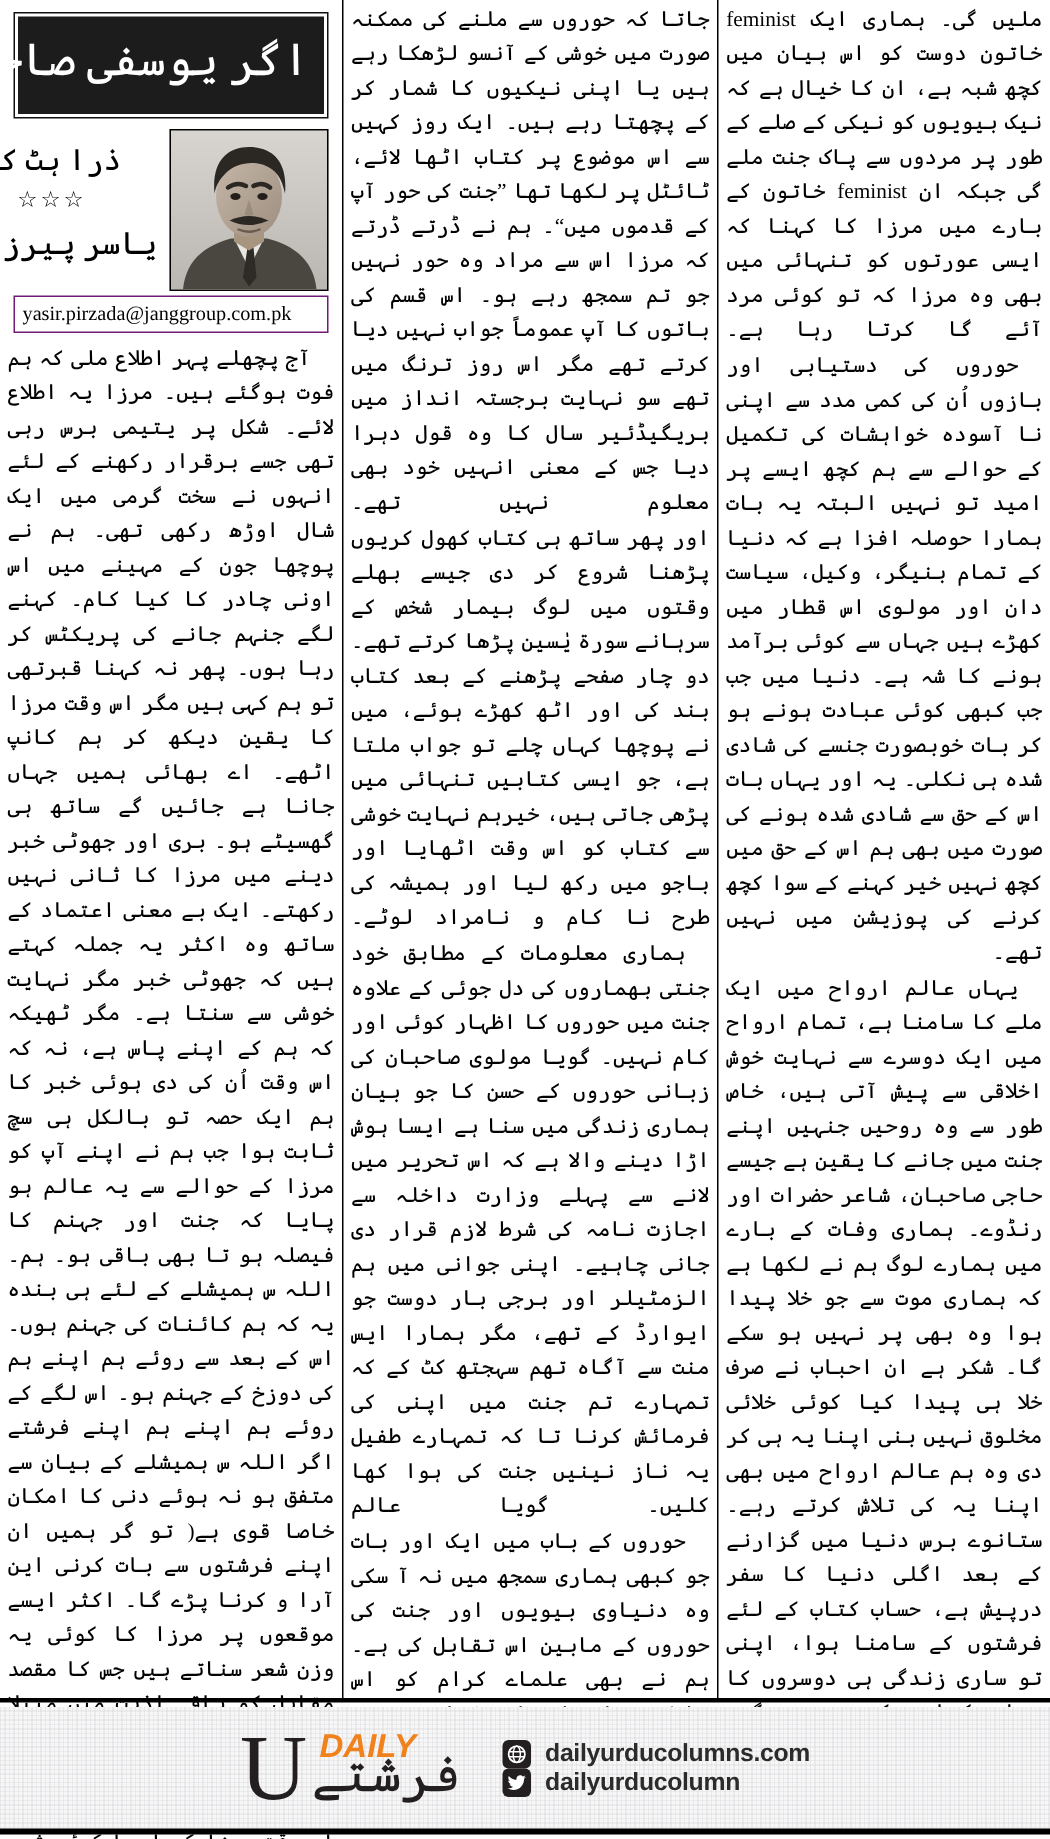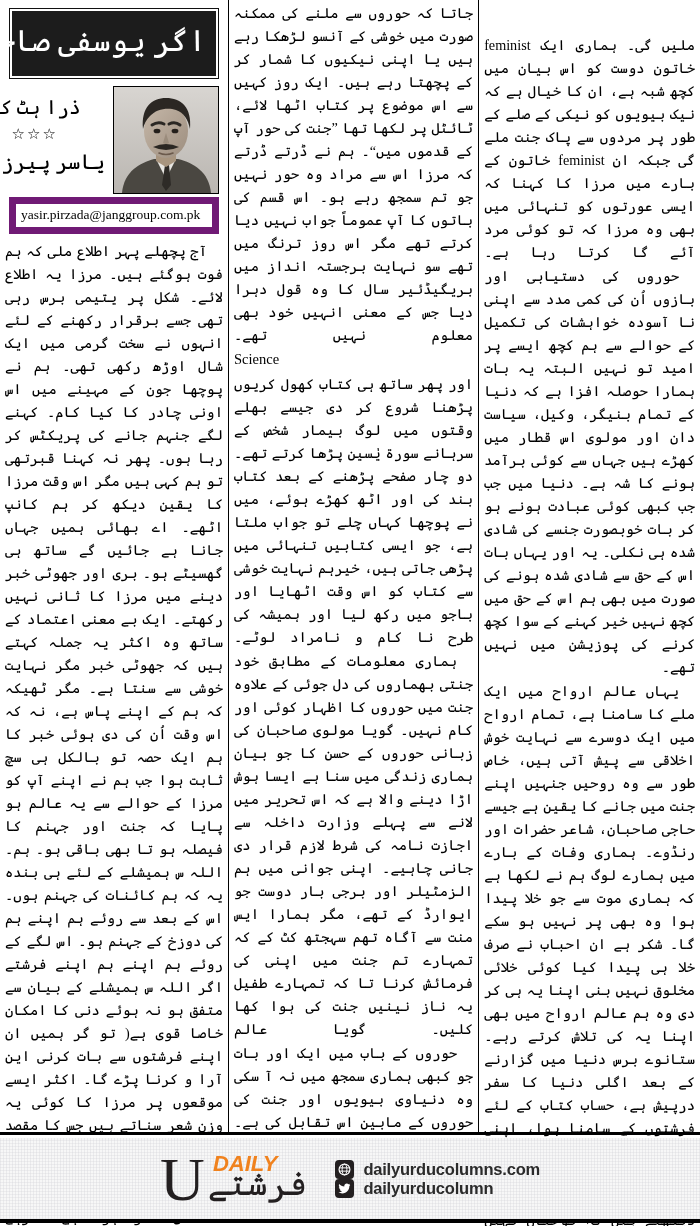--- a/index.html
+++ b/index.html
@@ -43,21 +43,21 @@
     align-items: stretch;
   }
 
   .col {
     position: relative;
     box-sizing: border-box;
     padding: 2px 5px 4px 5px;
   }
   .col-right { width: 228px; }
   .col-mid   { width: 266px; border-right: 1.5px solid #000; border-left: 1.5px solid #000; }
-  .col-left  { width: 234px; margin-top: 32px; }
+  .col-left  { width: 234px; }
 
   
   .headline-wrap {
     margin: 6px 4px 7px 4px;
     border: 1px solid #111;
     padding: 2px;
     background: #fff;
   }
   .headline {
     background: #1c1c1c;
@@ -111,21 +111,21 @@
     color: #000;
   }
   .author-name {
     font-size: 21px;
     line-height: 1.5;
     white-space: nowrap;
   }
 
   .email-box {
     margin: 1px 4px 6px 4px;
-    border: 7px solid #701a75;
+    border: 1px solid #701a75;
     padding: 3px 5px 4px 5px;
     direction: ltr;
     text-align: left;
     font-family: "Liberation Serif", "DejaVu Serif", serif;
     font-size: 13.5px;
     line-height: 1.2;
     white-space: nowrap;
     overflow: hidden;
   }
 
@@ -329,21 +329,20 @@
 
         <div class="body-text">
           <p class="indent">آج پچھلے پہر اطلاع ملی کہ ہم فوت ہوگئے ہیں۔ مرزا یہ اطلاع لائے۔ شکل پر یتیمی برس رہی تھی جسے برقرار رکھنے کے لئے انہوں نے سخت گرمی میں ایک شال اوڑھ رکھی تھی۔ ہم نے پوچھا جون کے مہینے میں اس اونی چادر کا کیا کام۔ کہنے لگے جنہم جانے کی پریکٹس کر رہا ہوں۔ پھر نہ کہنا قبرتھی تو ہم کہی ہیں مگر اس وقت مرزا کا یقین دیکھ کر ہم کانپ اٹھے۔ اے بھائی ہمیں جہاں جانا ہے جائیں گے ساتھ ہی گھسیٹے ہو۔ بری اور جھوٹی خبر دینے میں مرزا کا ثانی نہیں رکھتے۔ ایک بے معنی اعتماد کے ساتھ وہ اکثر یہ جملہ کہتے ہیں کہ جھوٹی خبر مگر نہایت خوشی سے سنتا ہے۔ مگر ٹھیکہ کہ ہم کے اپنے پاس ہے، نہ کہ اس وقت اُن کی دی ہوئی خبر کا ہم ایک حصہ تو بالکل ہی سچ ثابت ہوا جب ہم نے اپنے آپ کو مرزا کے حوالے سے یہ عالم ہو پایا کہ جنت اور جہنم کا فیصلہ ہو تا بھی باقی ہو۔ ہم۔ اللہ س ہمیشلے کے لئے ہی بندہ یہ کہ ہم کائنات کی جہنم ہوں۔ اس کے بعد سے روئے ہم اپنے ہم کی دوزخ کے جہنم ہو۔ اس لگے کے روئے ہم اپنے ہم اپنے فرشتے اگر اللہ س ہمیشلے کے بیان سے متفق ہو نہ ہوئے دنی کا امکان خاصا قوی ہے( تو گر ہمیں ان اپنے فرشتوں سے بات کرنی این آرا و کرنا پڑے گا۔ اکثر ایسے موقعوں پر مرزا کا کوئی یہ وزن شعر سناتے ہیں جس کا مقصد مقابل کو باقی اذیت میں مبتلا کرنے کے علاوہ اپنے ادبی ذوق کی تسکین اور ہمارے صبر کا امتحان مقصود ہوتا ہے۔ شکرہے اس وقت مرزا کو ایسا کوئی شعر یاد نہیں رہا ور نہ اس کے عوض اُن کی تمام تیاریاں کاٹ لی جاتیں جن کی تعداد ایک ہاتھ کی انگلیوں پر گنی جا سکتی ہے۔</p>
 
         </div>
       </div>
 
       <div class="col col-mid">
         <div class="body-text">
           <p>جاتا کہ حوروں سے ملنے کی ممکنہ صورت میں خوشی کے آنسو لڑھکا رہے ہیں یا اپنی نیکیوں کا شمار کر کے پچھتا رہے ہیں۔ ایک روز کہیں سے اس موضوع پر کتاب اٹھا لائے، ٹائٹل پر لکھا تھا ”جنت کی حور آپ کے قدموں میں“۔ ہم نے ڈرتے ڈرتے کہ مرزا اس سے مراد وہ حور نہیں جو تم سمجھ رہے ہو۔ اس قسم کی باتوں کا آپ عموماً جواب نہیں دیا کرتے تھے مگر اس روز ترنگ میں تھے سو نہایت برجستہ انداز میں بریگیڈئیر سال کا وہ قول دہرا دیا جس کے معنی انہیں خود بھی معلوم نہیں تھے۔</p>
-          <p class="en-quote">Science</p>
           <p>اور پھر ساتھ ہی کتاب کھول کریوں پڑھنا شروع کر دی جیسے بھلے وقتوں میں لوگ بیمار شخص کے سرہانے سورۃ یٰسین پڑھا کرتے تھے۔ دو چار صفحے پڑھنے کے بعد کتاب بند کی اور اٹھ کھڑے ہوئے، میں نے پوچھا کہاں چلے تو جواب ملتا ہے، جو ایسی کتابیں تنہائی میں پڑھی جاتی ہیں، خیرہم نہایت خوشی سے کتاب کو اس وقت اٹھایا اور باجو میں رکھ لیا اور ہمیشہ کی طرح نا کام و نامراد لوٹے۔</p>
           <p class="indent">ہماری معلومات کے مطابق خود جنتی بھماروں کی دل جوئی کے علاوہ جنت میں حوروں کا اظہار کوئی اور کام نہیں۔ گویا مولوی صاحبان کی زبانی حوروں کے حسن کا جو بیان ہماری زندگی میں سنا ہے ایسا ہوش اڑا دینے والا ہے کہ اس تحریر میں لانے سے پہلے وزارت داخلہ سے اجازت نامہ کی شرط لازم قرار دی جانی چاہیے۔ اپنی جوانی میں ہم الزمٹیلر اور برجی بار دوست جو ایوارڈ کے تھے، مگر ہمارا ایس منت سے آگاہ تھم سہجتھ کٹ کے کہ تمہارے تم جنت میں اپنی کی فرمائش کرنا تا کہ تمہارے طفیل یہ ناز نینیں جنت کی ہوا کھا کلیں۔ گویا عالم</p>
           <p class="indent">حوروں کے باب میں ایک اور بات جو کبھی ہماری سمجھ میں نہ آ سکی وہ دنیاوی بیویوں اور جنت کی حوروں کے مابین اس تقابل کی ہے۔ ہم نے بھی علماے کرام کو اس نازک، حساس، اہم اور فسادی موضوع پر گفتگو کرتے سنا تو ہمیشہ یہی محسوس ہوا کہ یہ وہ واحد میدان ہے جہاں اُن کے بھی پر جلتے ہیں۔ ایک مولانا کا تو یہ بھی کہنا کہ نیک مردوں کو انہی کی نیک بیویاں جنت میں</p>
         </div>
       </div>
 
       <div class="col col-left">
         <div class="body-text">
           <p>ملیں گی۔ ہماری ایک feminist خاتون دوست کو اس بیان میں کچھ شبہ ہے، ان کا خیال ہے کہ نیک بیویوں کو نیکی کے صلے کے طور پر مردوں سے پاک جنت ملے گی جبکہ ان feminist خاتون کے بارے میں مرزا کا کہنا کہ ایسی عورتوں کو تنہائی میں بھی وہ مرزا کہ تو کوئی مرد آئے گا کرتا رہا ہے۔</p>
           <p class="indent">حوروں کی دستیابی اور بازوں اُن کی کمی مدد سے اپنی نا آسودہ خواہشات کی تکمیل کے حوالے سے ہم کچھ ایسے پر امید تو نہیں البتہ یہ بات ہمارا حوصلہ افزا ہے کہ دنیا کے تمام بنیگر، وکیل، سیاست دان اور مولوی اس قطار میں کھڑے ہیں جہاں سے کوئی برآمد ہونے کا شہ ہے۔ دنیا میں جب جب کبھی کوئی عبادت ہونے ہو کر بات خوبصورت جنسے کی شادی شدہ ہی نکلی۔ یہ اور یہاں بات اس کے حق سے شادی شدہ ہونے کی صورت میں بھی ہم اس کے حق میں کچھ نہیں خیر کہنے کے سوا کچھ کرنے کی پوزیشن میں نہیں تھے۔</p>

